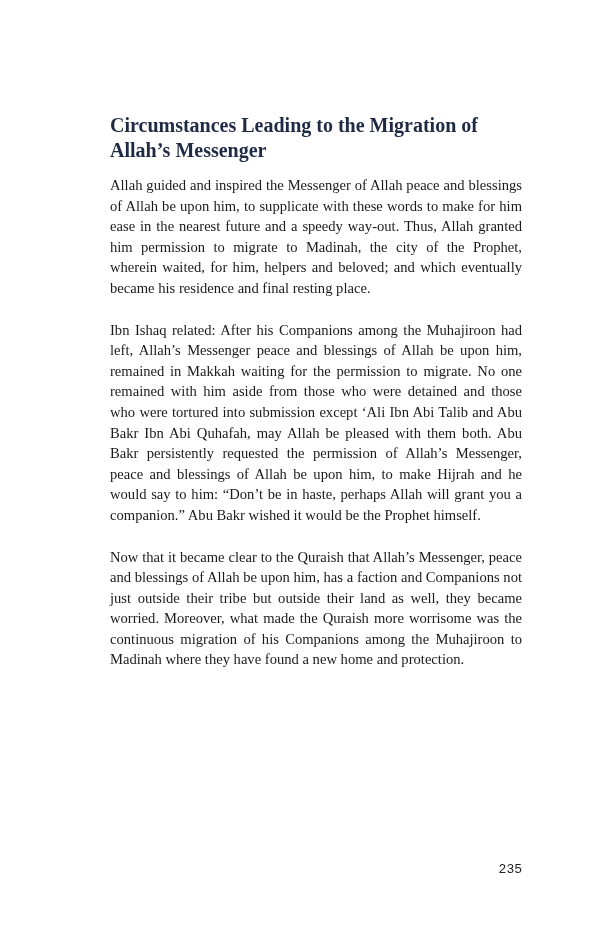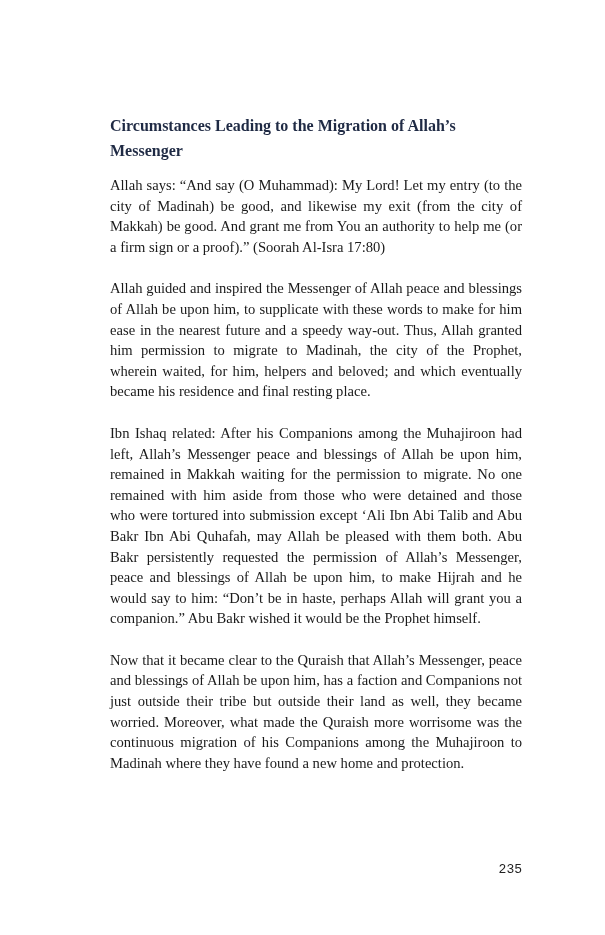--- a/index.html
+++ b/index.html
@@ -15,21 +15,21 @@
     }
     .page {
       position: absolute;
       left: 110px;
       top: 113px;
       width: 412px;
     }
     .title {
       font-family: "Liberation Serif", serif;
       font-weight: bold;
-      font-size: 16px;
+      font-size: 20px;
       line-height: 25px;
       color: #1f2a44;
       margin: 0 0 12px 0;
     }
     .para {
       font-family: "Liberation Serif", serif;
       font-size: 14.6px;
       line-height: 20.6px;
       color: #1a1a1a;
       text-align: justify;
@@ -43,19 +43,18 @@
       font-family: Liberation Mono, monospace;
       font-size: 13px;
       color: #222222;
     }
   </style>
 </head>
 <body>
 
 <div class="page">
   <h2 class="title">Circumstances Leading to the Migration of Allah’s Messenger</h2>
-  <p class="para">Allah says: “And say (O Muhammad): My Lord! Let my entry (to the city of Madinah) be good, and likewise my exit (from the city of Makkah) be good. And grant me from You an authority to help me (or a firm sign or a proof).” (Soorah Al-Isra 17:80)</p>
   <p class="para">Allah guided and inspired the Messenger of Allah peace and blessings of Allah be upon him, to supplicate with these words to make for him ease in the nearest future and a speedy way-out. Thus, Allah granted him permission to migrate to Madinah, the city of the Prophet, wherein waited, for him, helpers and beloved; and which eventually became his residence and final resting place.</p>
   <p class="para">Ibn Ishaq related: After his Companions among the Muhajiroon had left, Allah’s Messenger peace and blessings of Allah be upon him, remained in Makkah waiting for the permission to migrate. No one remained with him aside from those who were detained and those who were tortured into submission except ‘Ali Ibn Abi Talib and Abu Bakr Ibn Abi Quhafah, may Allah be pleased with them both. Abu Bakr persistently requested the permission of Allah’s Messenger, peace and blessings of Allah be upon him, to make Hijrah and he would say to him: “Don’t be in haste, perhaps Allah will grant you a companion.” Abu Bakr wished it would be the Prophet himself.</p>
   <p class="para">Now that it became clear to the Quraish that Allah’s Messenger, peace and blessings of Allah be upon him, has a faction and Companions not just outside their tribe but outside their land as well, they became worried. Moreover, what made the Quraish more worrisome was the continuous migration of his Companions among the Muhajiroon to Madinah where they have found a new home and protection.</p>
 </div>
 
 <div class="page-number">235</div>
 
 </body></html>

